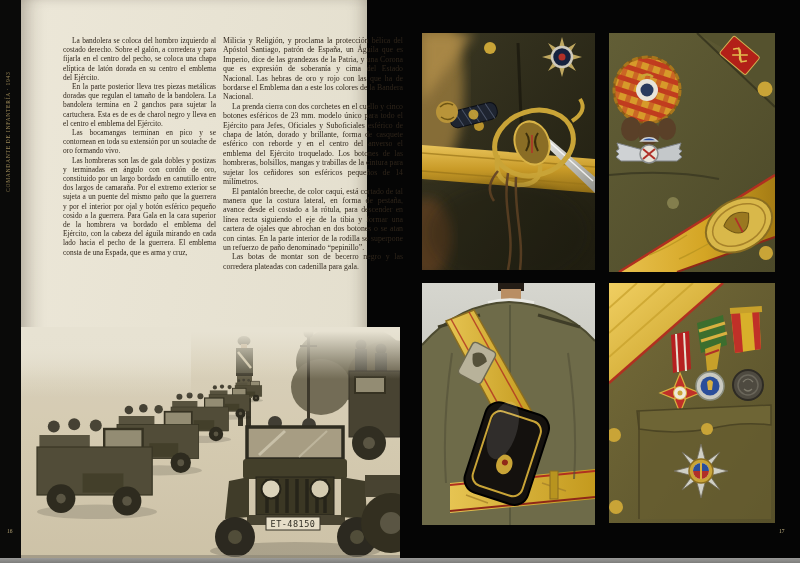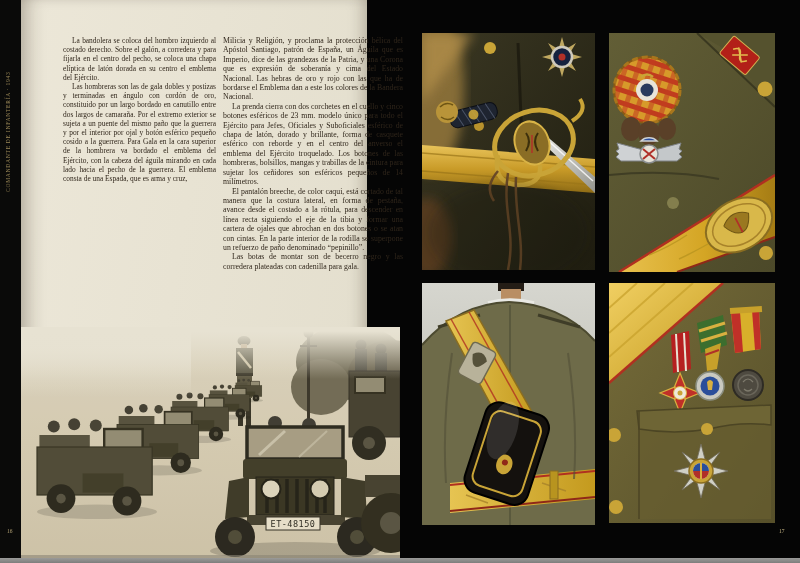--- a/index.html
+++ b/index.html
@@ -38,20 +38,22 @@
 <div class="stage">
 
   <div class="spine">
     <div class="spine-title">COMANDANTE DE INFANTERÍA · 1943</div>
     <div class="spine-pagenum">16</div>
   </div>
 
   <div class="paper">
     <div class="col col1">
       <p>La bandolera se coloca del hombro izquierdo al costado derecho. Sobre el galón, a corredera y para fijarla en el centro del pecho, se coloca una chapa elíptica de latón dorada en su centro el emblema del Ejército.</p>
+      <p>En la parte posterior lleva tres piezas metálicas doradas que regulan el tamaño de la bandolera. La bandolera termina en 2 ganchos para sujetar la cartuchera. Esta es de es de charol negro y lleva en el centro el emblema del Ejército.</p>
+      <p>Las bocamangas terminan en pico y se contornean en toda su extensión por un soutache de oro formando vivo.</p>
       <p>Las hombreras son las de gala dobles y postizas y terminadas en ángulo con cordón de oro, constituido por un largo bordado en canutillo entre dos largos de camaraña. Por el extremo exterior se sujeta a un puente del mismo paño que la guerrera y por el interior por ojal y botón esférico pequeño cosido a la guerrera. Para Gala en la cara superior de la hombrera va bordado el emblema del Ejército, con la cabeza del águila mirando en cada lado hacia el pecho de la guerrera. El emblema consta de una Espada, que es arma y cruz,</p>
     </div>
     <div class="col col2">
       <p class="noindent">Milicia y Religión, y proclama la protección bélica del Apóstol Santiago, patrón de España, un Águila que es Imperio, dice de las grandezas de la Patria, y una Corona que es expresión de soberanía y cima del Estado Nacional. Las hebras de oro y rojo con las que ha de bordarse el Emblema dan a este los colores de la Bandera Nacional.</p>
       <p>La prenda cierra con dos corchetes en el cuello y cinco botones esféricos de 23 mm. modelo único para todo el Ejército para Jefes, Oficiales y Suboficiales esférico de chapa de latón, dorado y brillante, forma de casquete esférico con reborde y en el centro del anverso el emblema del Ejército troquelado. Los botones de las hombreras, bolsillos, mangas y trabillas de la cintura para sujetar los ceñidores son esféricos pequeños de 14 milímetros.</p>
       <p>El pantalón breeche, de color caqui, está cortado de tal manera que la costura lateral, en forma de pestaña, avance desde el costado a la rótula, para descender en línea recta siguiendo el eje de la tibia y formar una cartera de ojales que abrochan en dos botones o se atan con cintas. En la parte interior de la rodilla se superpone un refuerzo de paño denominado “pepinillo”.</p>
       <p>Las botas de montar son de becerro negro y las corredera plateadas con cadenilla para gala.</p>
     </div>
 
     <svg class="parade" viewBox="0 0 379 231" preserveAspectRatio="none">

